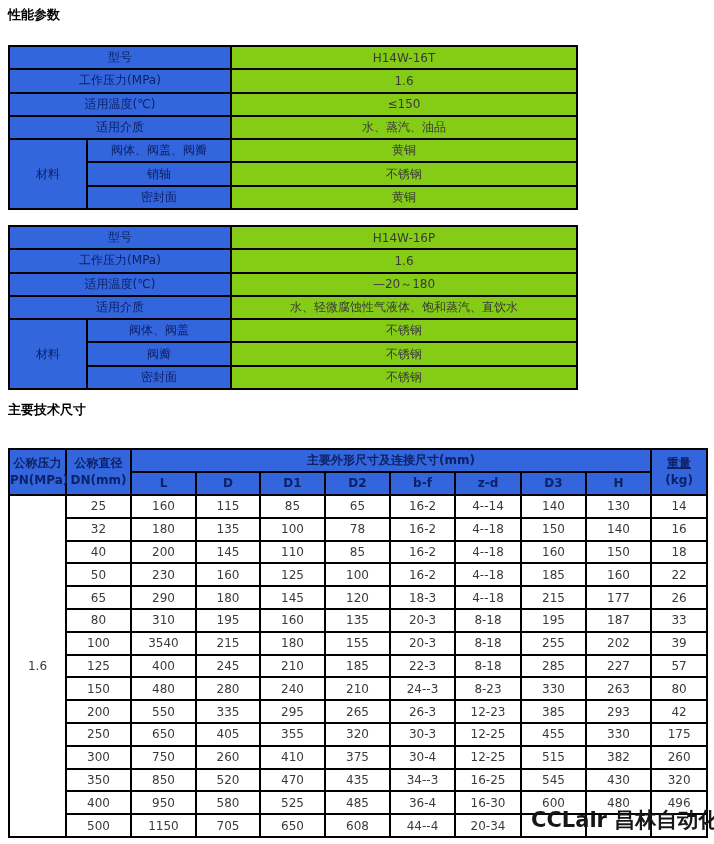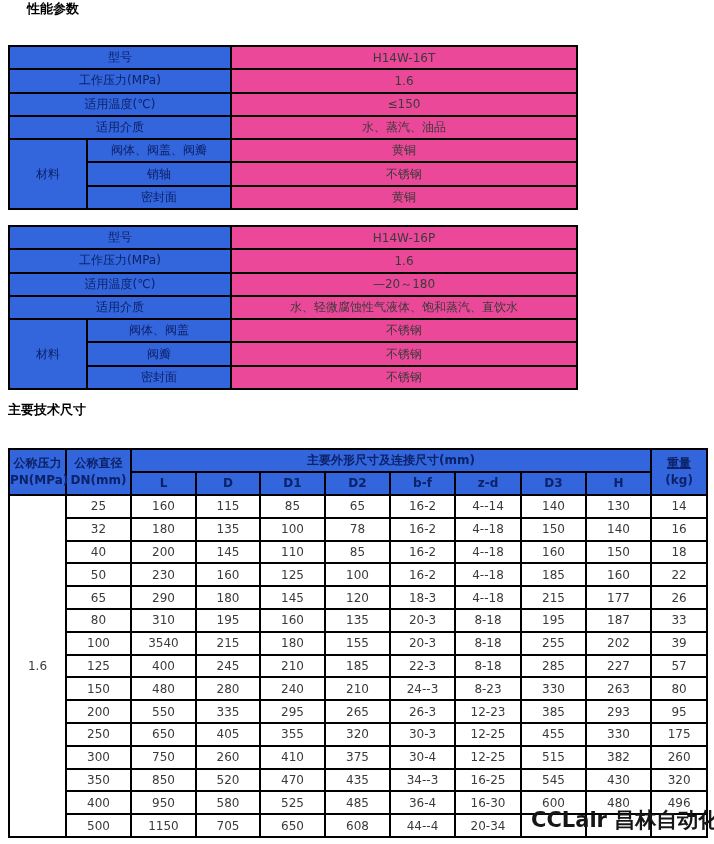--- a/index.html
+++ b/index.html
@@ -3,34 +3,34 @@
 <meta charset="utf-8">
 <style>
   html,body { margin:0; padding:0; background:#ffffff; }
   .page {
     position:relative; width:714px; height:844px; background:#ffffff;
     font-family:"DejaVu Sans","Liberation Sans",sans-serif; overflow:hidden;
   }
   .title {
     position:absolute; left:8px; font-size:13px; font-weight:bold; color:#000000;
   }
-  .t1 { top:0;margin-left:19px; }
+  .t1 { top:6px; }
   .t2 { top:401px; }
 
   table { border-collapse:collapse; table-layout:fixed; }
 
   
   .spec { position:absolute; left:8px; width:568px; }
   .spec td {
     border:2px solid #000000; height:21.3px; padding:0 20px;
     text-align:center; vertical-align:middle; font-size:12px;
     overflow:hidden; white-space:nowrap;
   }
   .spec td.lbl { background:#3365dd; color:#0c2268; }
-  .spec td.val { background:#ec4899; color:#3a3a3a; }
+  .spec td.val { background:#84cc16; color:#3a3a3a; }
   .spec1 { top:45px; }
   .spec2 { top:225px; }
 
   
   .dims { position:absolute; left:8px; top:448px; width:698px; }
   .dims th {
     border:2px solid #000000; background:#3365dd; color:#0c2268;
     font-weight:bold; font-size:12px; height:21px; padding:0;
     text-align:center; vertical-align:middle; line-height:1.4;
   }
@@ -279,21 +279,21 @@
         <tr>
           <td>200</td>
           <td>550</td>
           <td>335</td>
           <td>295</td>
           <td>265</td>
           <td>26-3</td>
           <td>12-23</td>
           <td>385</td>
           <td>293</td>
-          <td>95</td>
+          <td>42</td>
         </tr>
         <tr>
           <td>250</td>
           <td>650</td>
           <td>405</td>
           <td>355</td>
           <td>320</td>
           <td>30-3</td>
           <td>12-25</td>
           <td>455</td>

